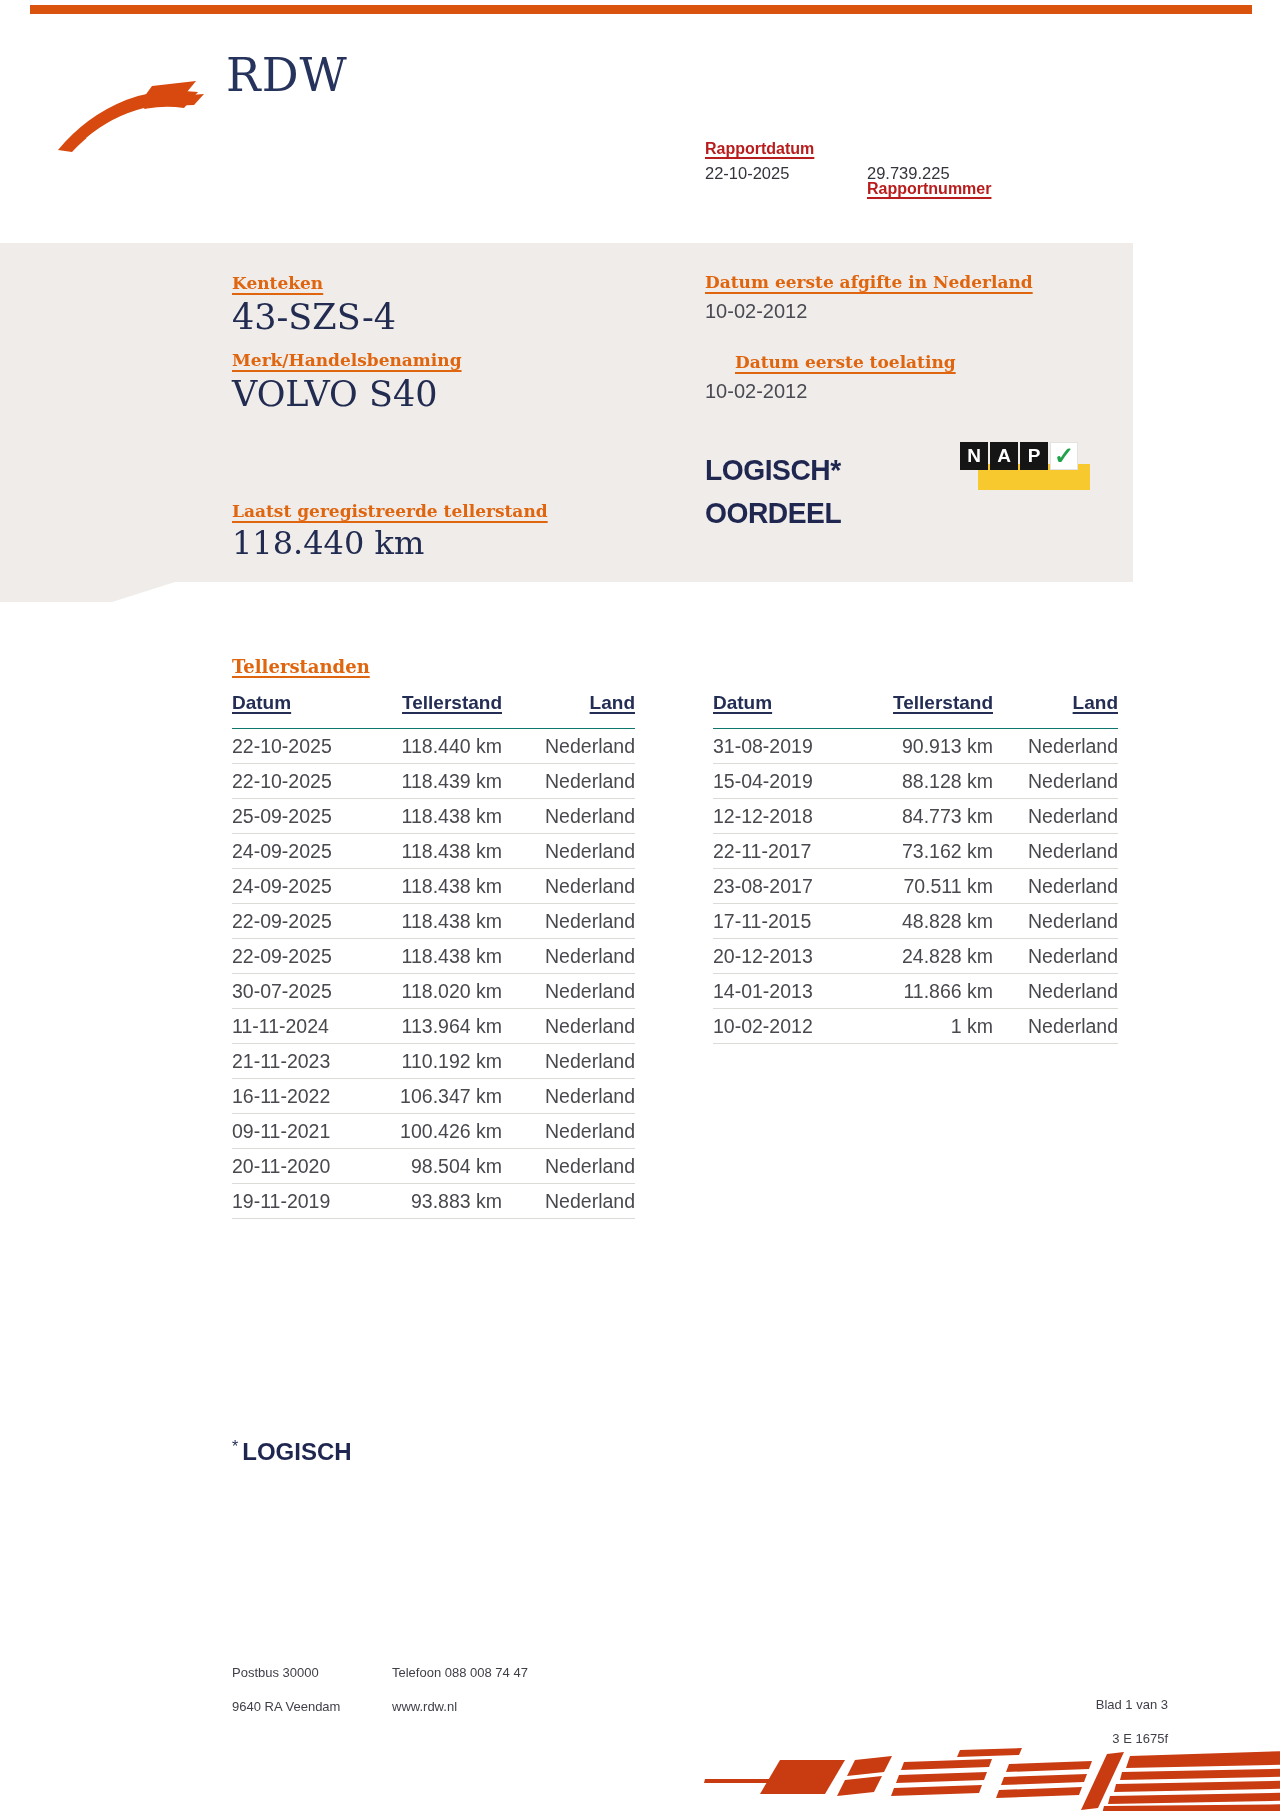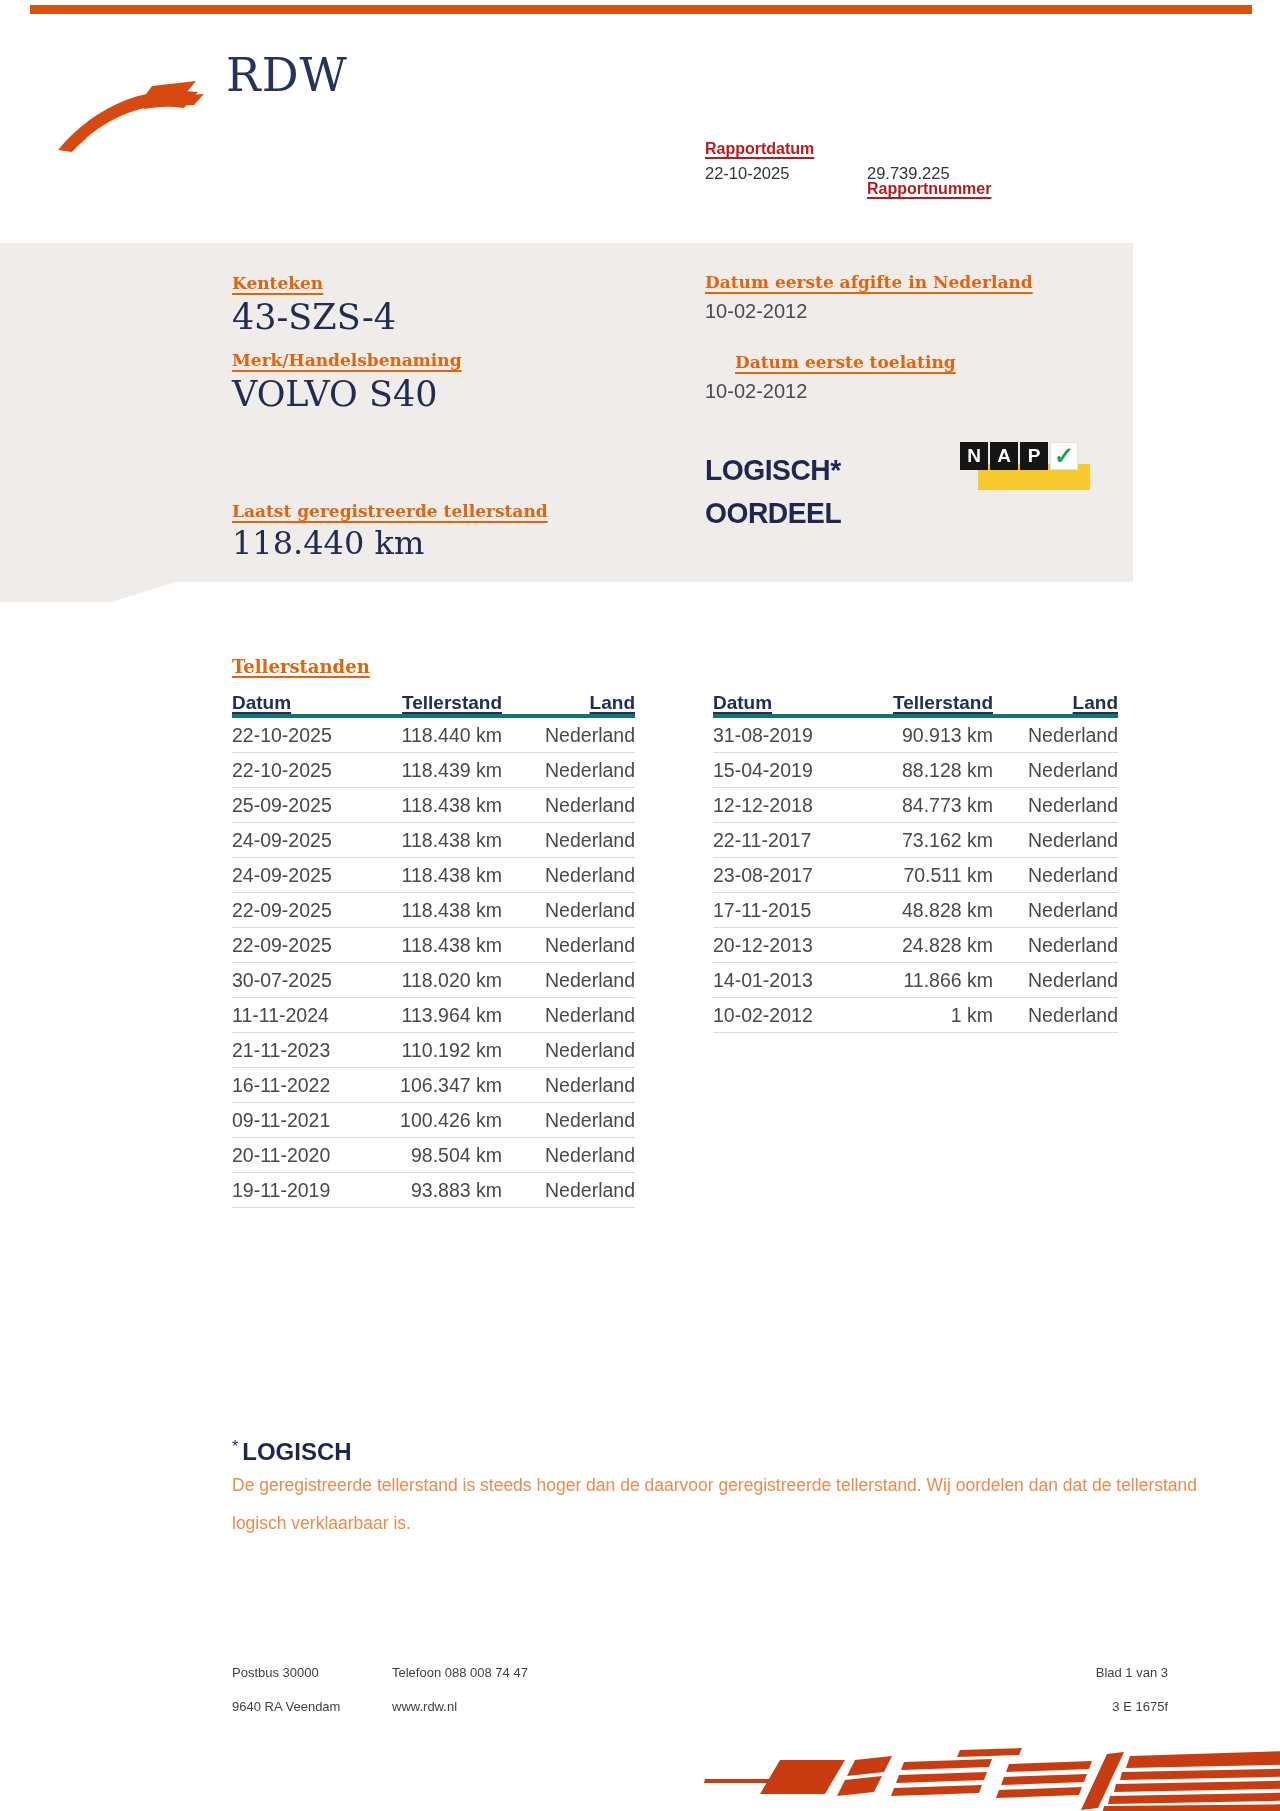--- a/index.html
+++ b/index.html
@@ -31,36 +31,36 @@
   .nap-tiles{position:absolute;left:8px;top:2px;display:flex;gap:2px;}
   .nap-tile{width:28px;height:28px;display:flex;align-items:center;justify-content:center;
     background:#151515;color:#fff;font-weight:bold;font-size:19px;}
   .nap-tile.check{background:#ffffff;color:#1fa24a;font-size:24px;border:1px solid #e3e3e3;box-sizing:border-box;}
   
   .section-title{left:232px;top:656px;font-family:"DejaVu Serif",serif;font-weight:bold;font-size:18px;color:#e0650f;
     text-decoration:underline;text-decoration-thickness:2px;text-underline-offset:3px;}
   .ttable{width:403px;}
   .ttable.right{width:405px;}
   .t-head{display:grid;grid-template-columns:150px 120px 1fr;align-items:end;height:26px;
-    border-bottom:4px solid #0f766e;padding-bottom:0;}
+    border-bottom:1px solid #0f766e;padding-bottom:14px;}
   .ttable.right .t-head{grid-template-columns:150px 130px 1fr;}
   .t-head span{font-size:19px;font-weight:bold;color:#242e55;
     text-decoration:underline;text-decoration-thickness:2px;text-underline-offset:3px;}
   .t-head .c-teller,.t-head .c-land{justify-self:end;}
   .t-row{display:grid;grid-template-columns:150px 120px 1fr;height:34px;align-items:center;
     border-bottom:1px solid #dbdbd8;font-size:19.5px;color:#48484e;}
   .ttable.right .t-row{grid-template-columns:150px 130px 1fr;}
   .c-teller,.c-land{text-align:right;}
   
   .fn-title{left:232px;top:1438px;font-size:24px;font-weight:bold;color:#1f2750;}
   .fn-star{font-size:16px;font-weight:normal;vertical-align:8px;margin-right:4px;color:#1f2750;}
   .fn-text{left:232px;top:1466px;width:975px;font-size:17.5px;line-height:38px;color:#e98c4d;}
   
   .ft{font-size:13px;color:#3f3f48;}
-  .ft-right{text-align:left;}
+  .ft-right{text-align:left;margin-top:32px;}
   
   .footer-art{left:660px;top:1748px;width:660px;height:66px;}
 </style>
 </head>
 <body>
 
 <div class="page">
 
   <div class="abs topbar"></div>
 
@@ -264,21 +264,20 @@
           <span class="c-datum">10-02-2012</span>
           <span class="c-teller">1 km</span>
           <span class="c-land">Nederland</span>
         </div>
       </div>
   </div>
 
   <div class="abs fn-title">
     <span class="fn-star">*</span><span>LOGISCH</span>
   </div>
-  <div class="abs fn-text">De geregistreerde tellerstand is steeds hoger dan de daarvoor geregistreerde tellerstand. Wij oordelen dan dat de tellerstand logisch verklaarbaar is.</div>
 
   <div class="abs ft" style="left:232px;top:1665px;">Postbus 30000</div>
   <div class="abs ft" style="left:392px;top:1665px;">Telefoon 088 008 74 47</div>
   <div class="abs ft ft-right" style="right:112px;top:1665px;">Blad 1 van 3</div>
   <div class="abs ft" style="left:232px;top:1699px;">9640 RA Veendam</div>
   <div class="abs ft" style="left:392px;top:1699px;">www.rdw.nl</div>
   <div class="abs ft ft-right" style="right:112px;top:1699px;">3 E 1675f</div>
 
   <svg class="abs footer-art" viewBox="0 0 660 66">
     <g fill="#c93b10">

